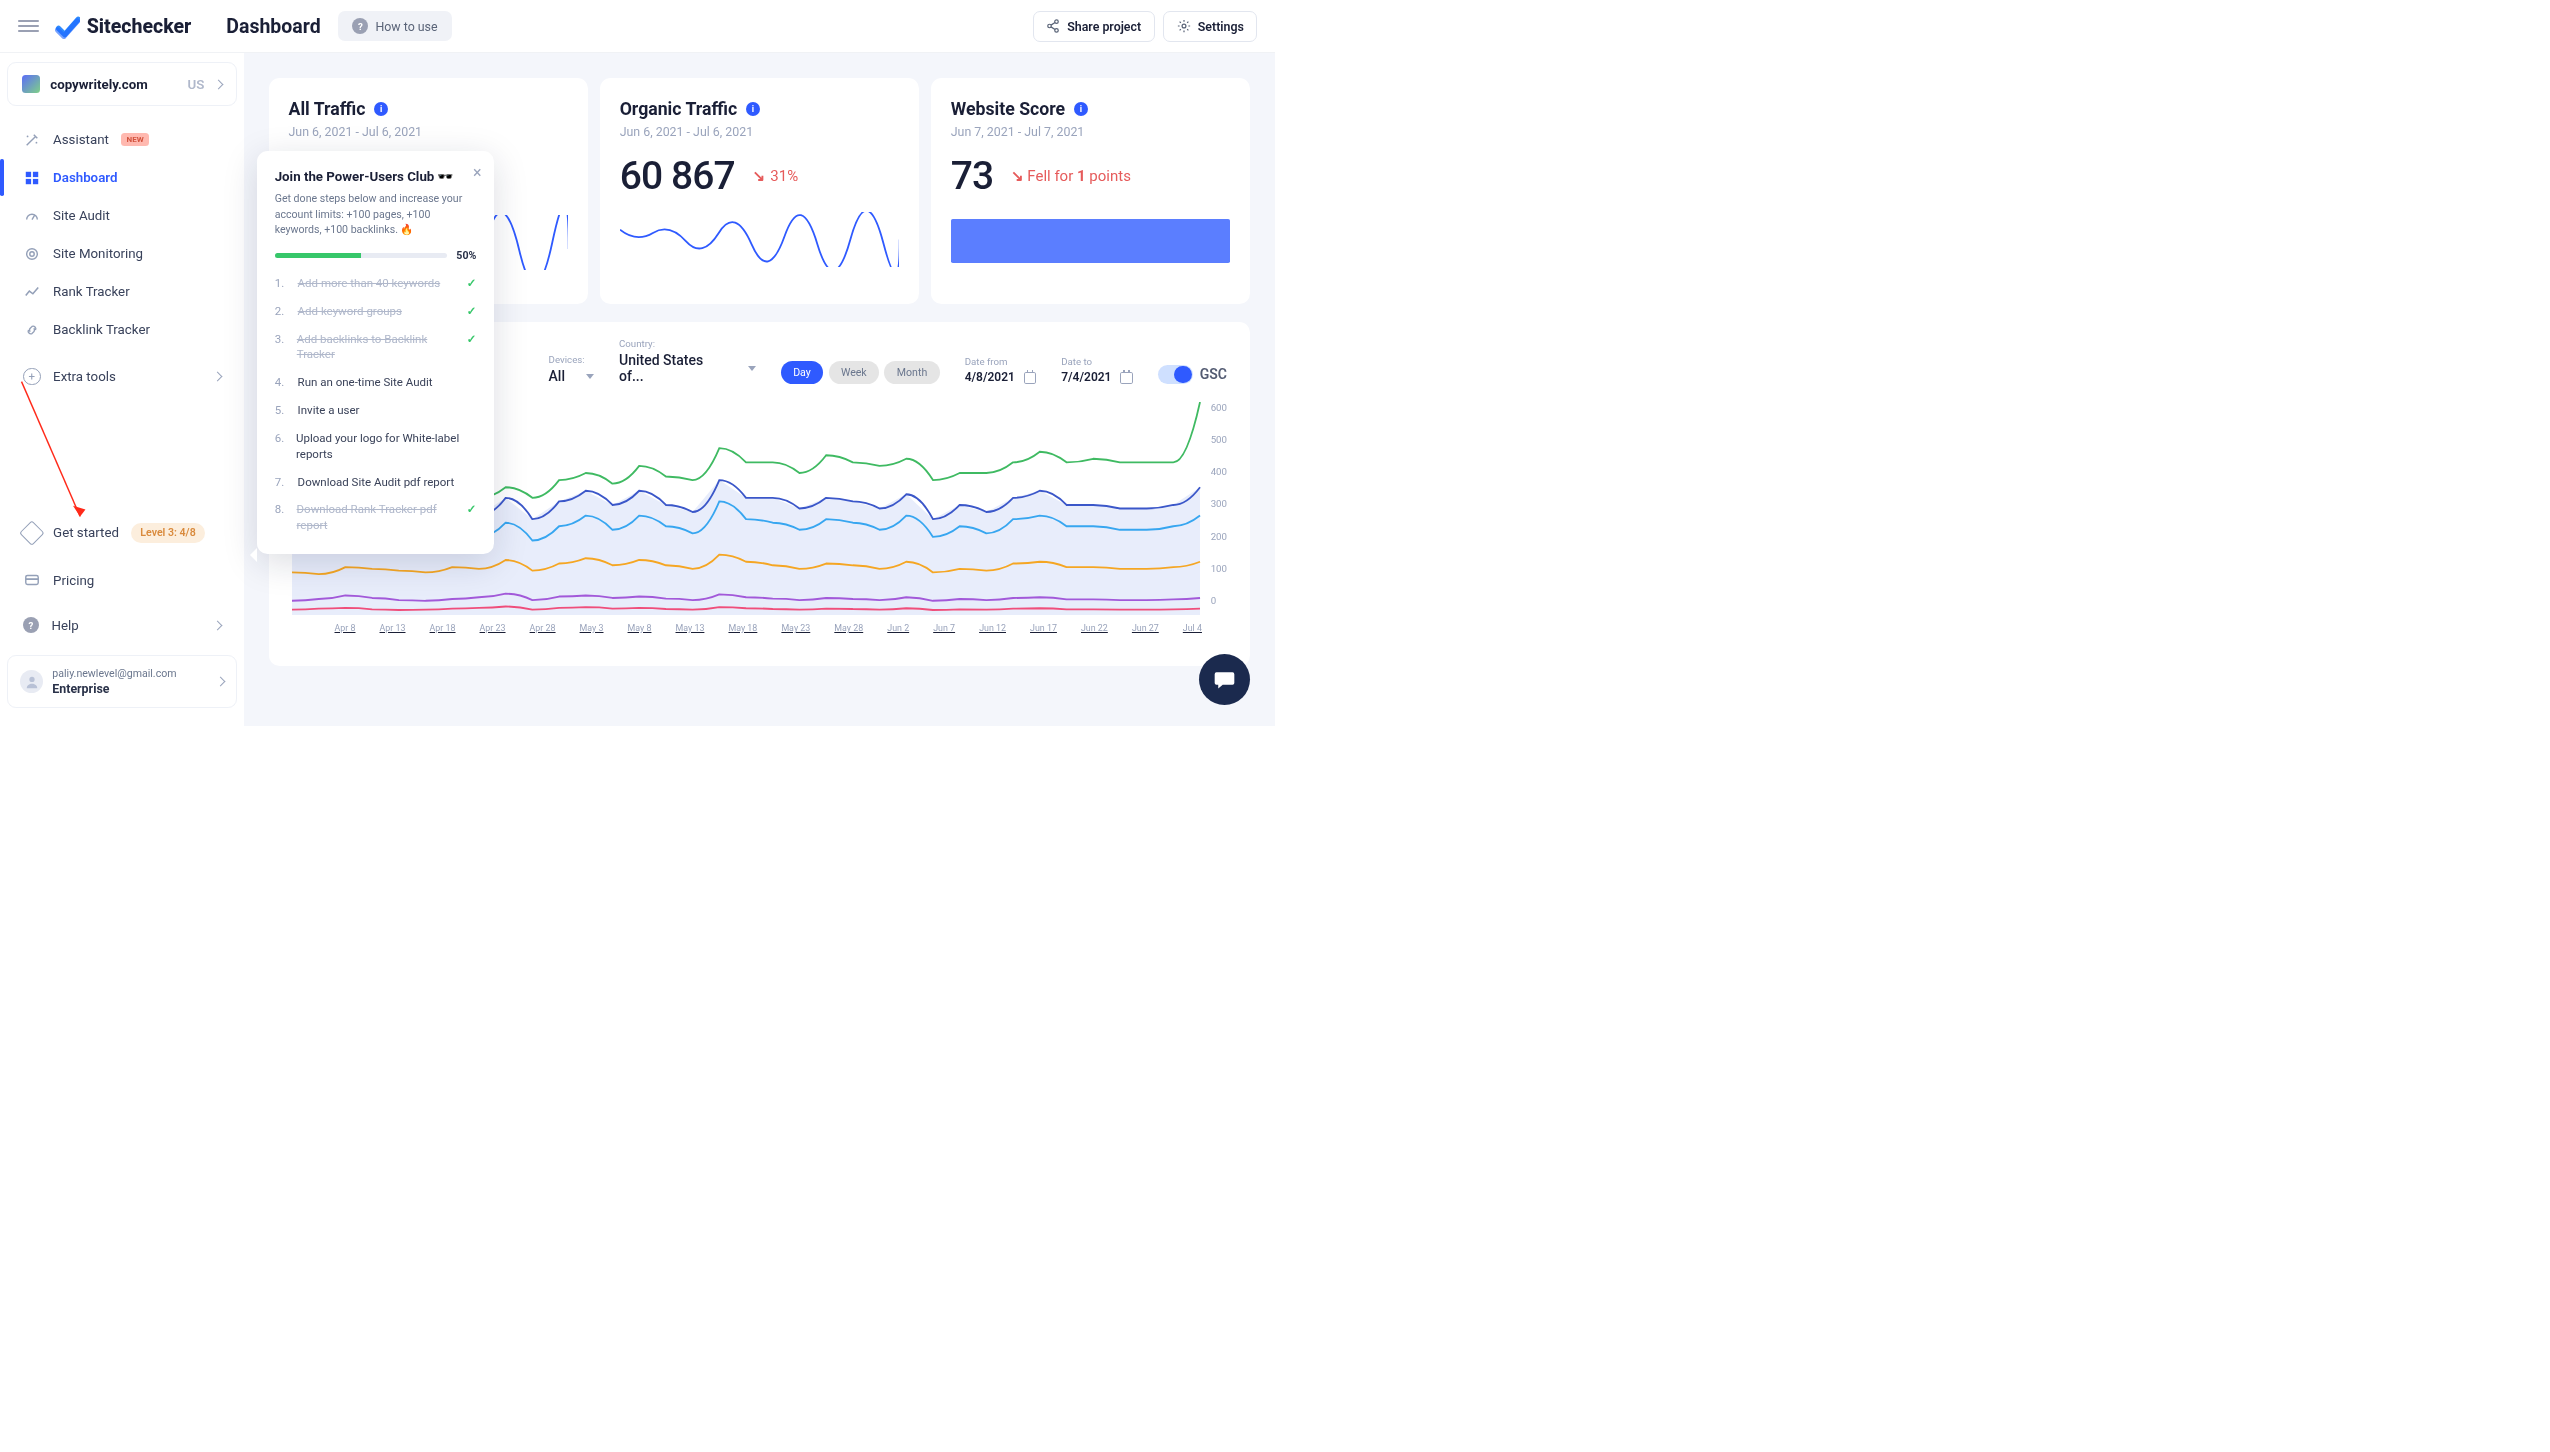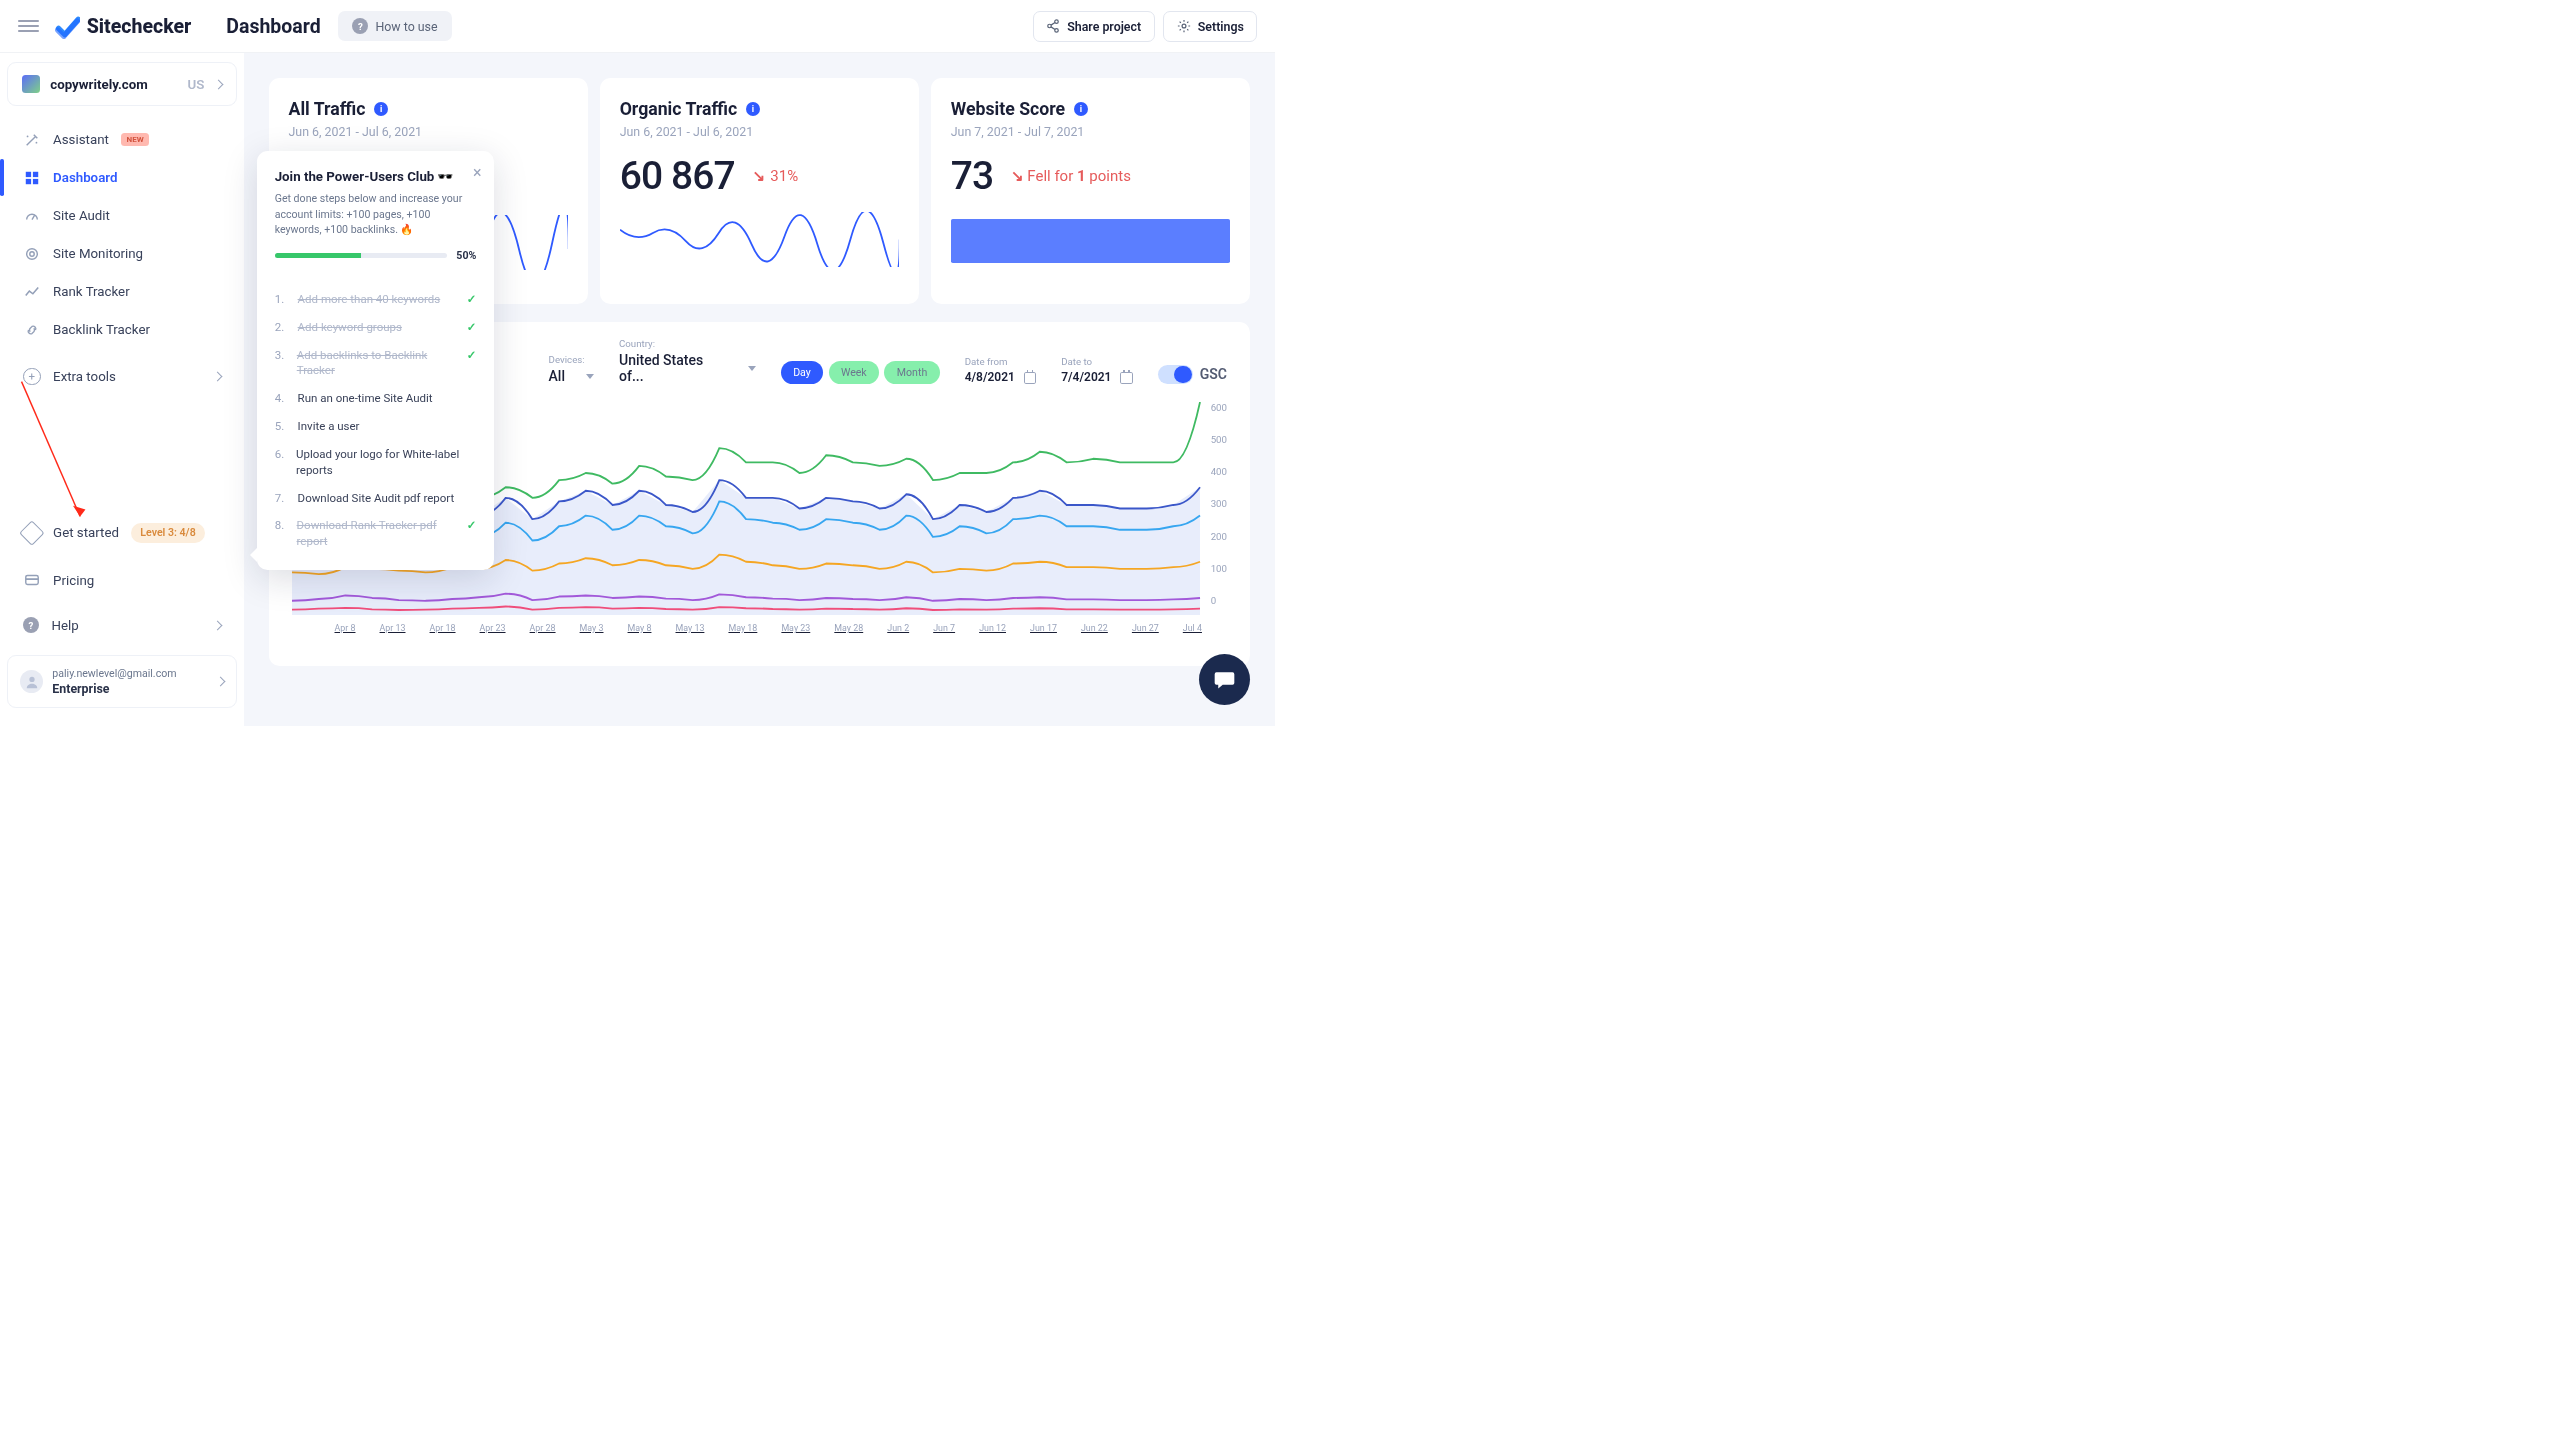--- a/index.html
+++ b/index.html
@@ -69,21 +69,21 @@
 
 
 .panel { background:#fff; border-radius:10.6px; padding:16px 23px 16px; }
 .filters { display:flex; align-items:flex-end; gap:25px; margin-bottom:17.7px; }
 .placeholder-left { width:239px; height:0.9px; }
 .filter-group { display:flex; flex-direction:column; gap:3.5px; }
 .filter-label { font-size:9.7px; color:#9aa4bc; }
 .sel { border:none; background:transparent; font-size:14px; font-weight:500; display:flex; align-items:center; gap:21px; cursor:pointer; }
 .caret-down { width:0; height:0; border-left:4.4px solid transparent; border-right:4.4px solid transparent; border-top:5.3px solid #9aa4bc; }
 .seg { display:flex; gap:5.3px; }
-.seg-btn { background:#86efac; border-radius:14px; padding:5.3px 12.4px; font-size:10.6px; color:#6b778e; cursor:pointer; }
+.seg-btn { background:#e5e5e5; border-radius:14px; padding:5.3px 12.4px; font-size:10.6px; color:#6b778e; cursor:pointer; }
 .seg-btn.active { background:#2f5aff; color:#fff; }
 .date-in { display:flex; align-items:flex-end; gap:8.9px; font-size:12px; font-weight:600; }
 .cal-ico { width:12.4px; height:12.4px; border:0.9px solid #9aa4bc; border-radius:1.8px; position:relative; }
 .cal-ico::before { content:""; position:absolute; top:-2.7px; left:1.8px; width:1.8px; height:2.7px; background:#9aa4bc; }
 .cal-ico::after { content:""; position:absolute; top:-2.7px; right:1.8px; width:1.8px; height:2.7px; background:#9aa4bc; }
 .toggle-wrap { display:flex; align-items:center; gap:7px; margin-left:auto; }
 .toggle { width:35px; height:19.5px; background:#cfe0ff; border-radius:9.7px; position:relative; cursor:pointer; }
 .toggle-knob { width:17.7px; height:17.7px; border-radius:50%; background:#2f5aff; position:absolute; top:0.9px; right:0.9px; }
 .gsc-text { font-weight:600; color:#535b72; }
 
@@ -103,21 +103,21 @@
 .lp4 { background:#37a6f0; }
 .lp5 { background:#f5a623; }
 .lp6 { background:#3fba62; }
 
 
 .popup { position:absolute; left:257px; top:151px; width:237px; background:#fff; border-radius:10.6px; box-shadow:0 8.9px 35px rgba(20,30,60,.15); padding:17.7px 17.7px 14px; z-index:50; }
 .popup::after { content:""; position:absolute; left:-7px; top:397px; width:0; height:0; border-top:7px solid transparent; border-bottom:7px solid transparent; border-right:7px solid #fff; }
 .popup-close { position:absolute; top:12.4px; right:12.4px; font-size:16px; color:#9aa4bc; cursor:pointer; }
 .popup h3 { font-size:13.3px; font-weight:700; margin-bottom:7px; }
 .popup-sub { font-size:10.6px; color:#6b778e; line-height:1.5; margin-bottom:10.6px; }
-.prog-row { display:flex; align-items:center; gap:8.9px; margin-bottom:24px; }
+.prog-row { display:flex; align-items:center; gap:8.9px; margin-bottom:8px; }
 .prog-track { flex:1; height:4.4px; background:#e8ebf3; border-radius:2.7px; overflow:hidden; }
 .prog-fill { height:100%; background:#37c76a; width:50%; }
 .prog-pct { font-size:10.6px; font-weight:700; color:#2a3249; }
 .steps { list-style:none; counter-reset:st; }
 .steps li { display:flex; align-items:flex-start; gap:8.9px; font-size:11.5px; color:#3a4259; padding:6.2px 0; line-height:1.35; }
 .steps li .num { color:#9aa4bc; font-size:11.5px; width:14px; }
 .steps li.done span.txt { color:#b0b8cb; text-decoration:line-through; }
 .check { color:#37c76a; font-weight:700; margin-left:auto; }
 
 

